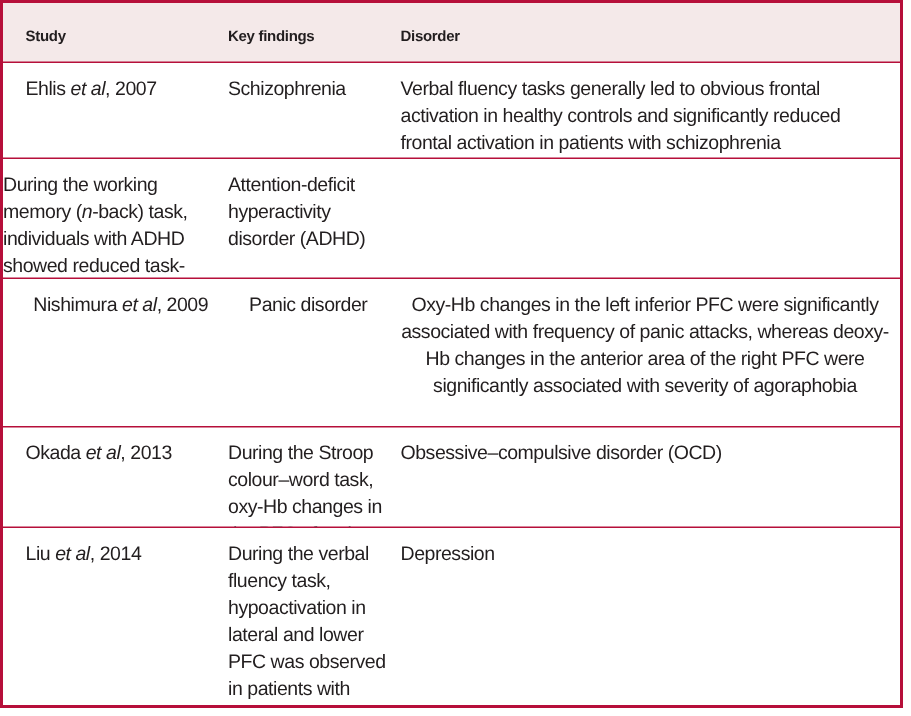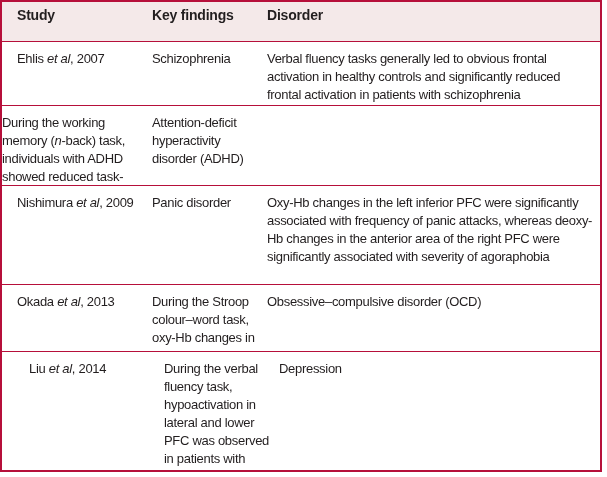--- a/index.html
+++ b/index.html
@@ -24,36 +24,36 @@
   .row{
     display:grid;
     grid-template-columns:150px 115px 1fr;
     border-bottom:1.5px solid var(--crimson);
     overflow:hidden;
     flex:0 0 auto;
   }
   .row.header{height:40px;background:var(--header-bg);}
   .row.r0{height:64px;}
   .row.r1{height:80px;}
-  .row.r2{height:99px;}
+  .row.r2{height:99px;text-align:center;}
   .row.r3{height:67px;}
-  .row.r4{height:117px;border-bottom:none;margin-left:12px;}
+  .row.r4{height:117px;border-bottom:none;}
   .cell{
     padding:8px 8px 0 0;
     font-size:13px;
     line-height:18px;
     letter-spacing:-0.3px;
   }
   .cell.c1{padding-left:15px;}
   .cell.c3{padding-right:7px;}
   .row.header .cell{
-    font-size:14px;
+    font-size:10px;
     font-weight:700;
     letter-spacing:-0.2px;
-    padding-top:4px;
+    padding-top:14px;
   }
   .cell i{font-style:italic;}
 </style>
 </head>
 <body>
 
 <div class="table">
 
   <div class="row header">
     <div class="cell c1">Study</div>

